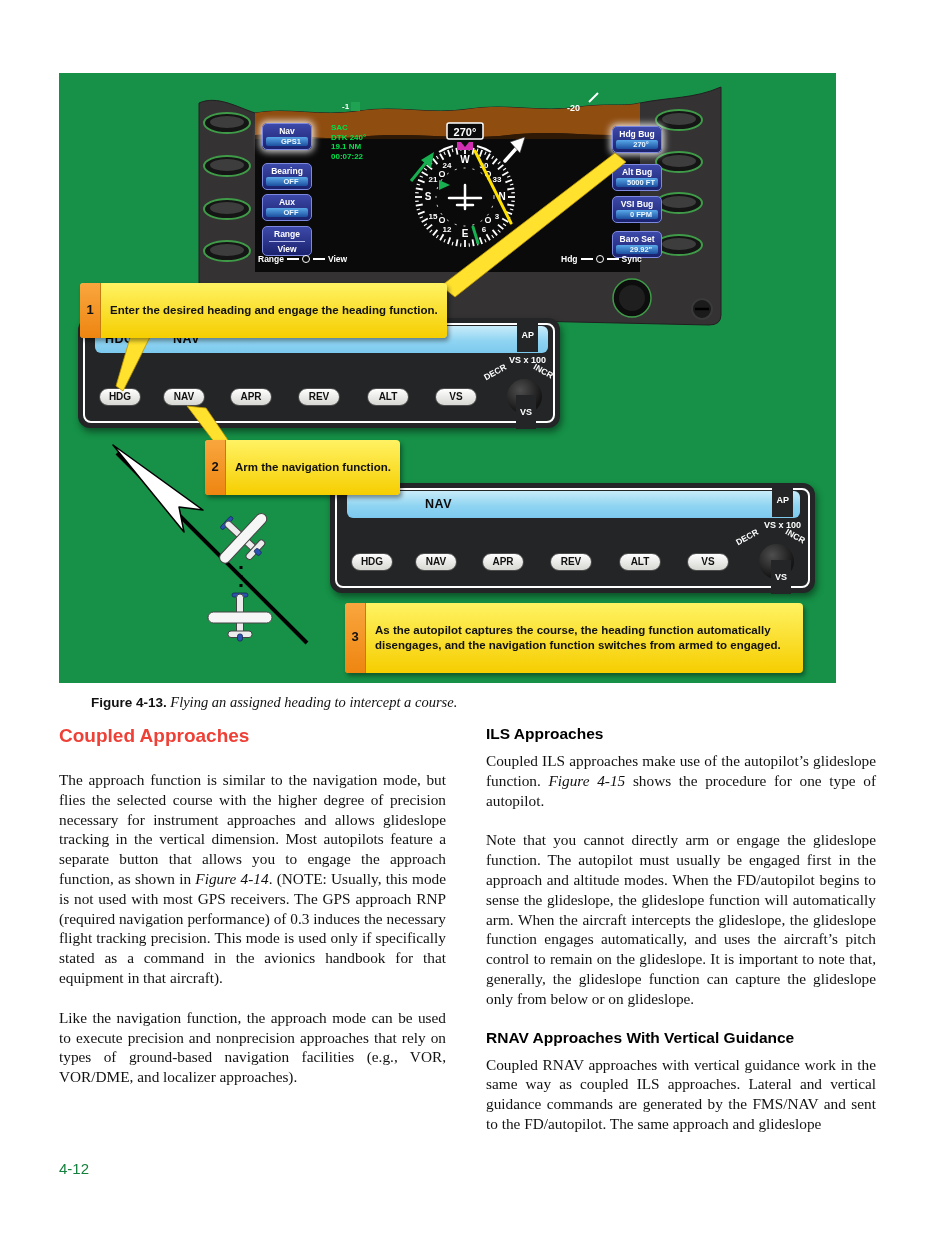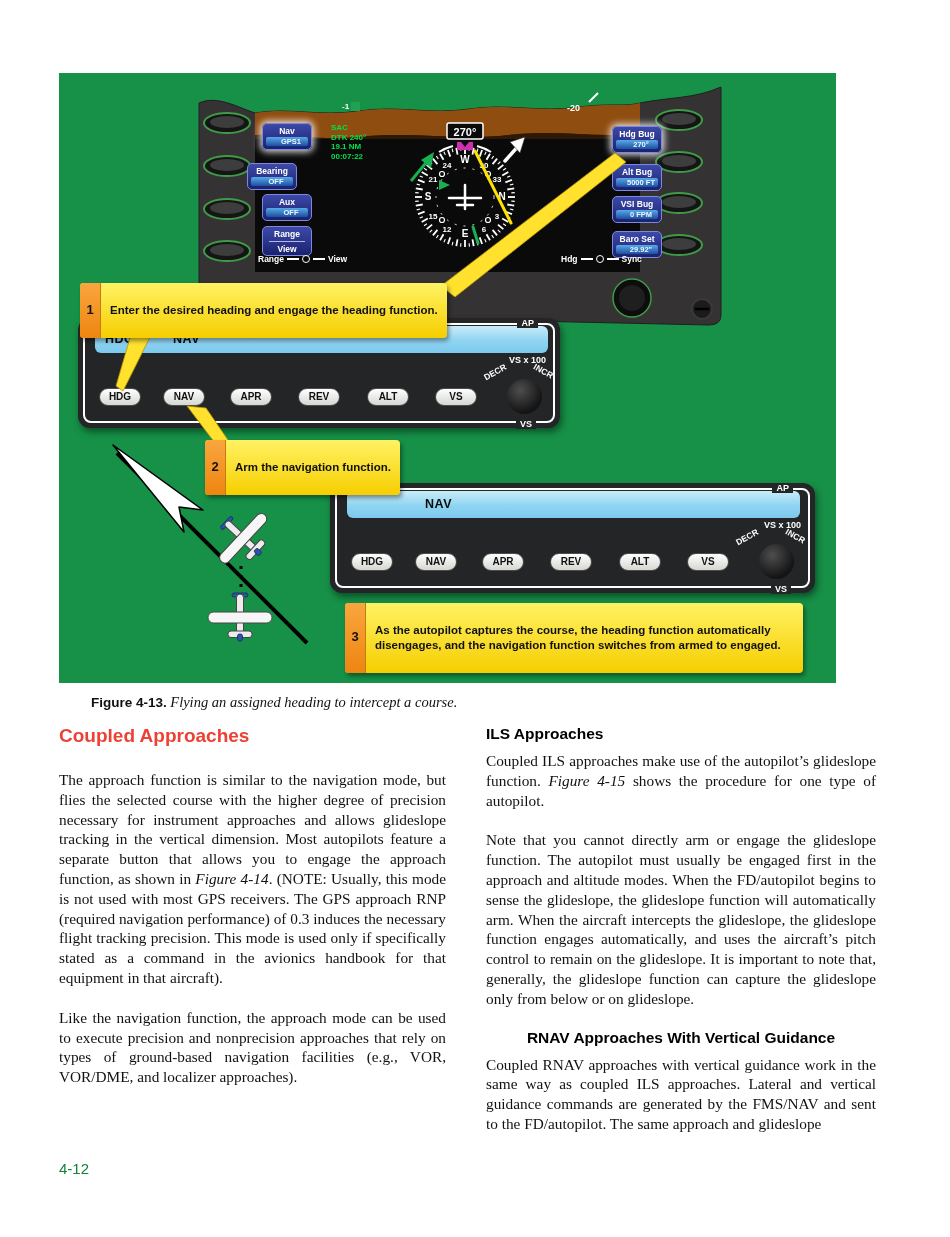--- a/index.html
+++ b/index.html
@@ -25,21 +25,21 @@
   .kdot{width:8px;height:8px;border:1.5px solid #fff;border-radius:50%;background:#0a0a0a;box-sizing:border-box;}
   .attmark{position:absolute;z-index:2;display:flex;align-items:center;gap:2px;
         color:#fff;font:bold 8px "Liberation Sans",sans-serif;}
   .greenbox{width:9px;height:9px;background:#1fa353;}
   .pitchlabel{position:absolute;z-index:2;color:#fff;font:bold 9px "Liberation Sans",sans-serif;}
   
   .appanel{position:absolute;z-index:3;background:#232526;border-radius:12px;
         box-shadow:2px 4px 7px rgba(0,0,0,.45);}
   .ap-inner{position:absolute;inset:5px;border:2px solid #fff;border-radius:8px;}
   .aplabel{position:absolute;color:#fff;font:bold 9px "Liberation Sans",sans-serif;
-        background:#232526;padding:0 4px;z-index:2;}
+        background:#232526;padding:12px 4px;z-index:2;}
   .ap-top{top:0px;right:22px;}
   .ap-bottom{bottom:-1px;right:24px;}
   .apdisplay{position:absolute;left:17px;top:8px;width:453px;height:27px;border-radius:6px;
         background:linear-gradient(#c9ecf9 0%,#8fd4f2 55%,#7cc9ee 100%);}
   .apdisplay .mode{position:absolute;top:6px;color:#0c0c0c;font:bold 12.5px "Liberation Sans",sans-serif;letter-spacing:.5px;}
   .vsscale{position:absolute;top:37px;right:14px;color:#fff;font:bold 9px "Liberation Sans",sans-serif;}
   .apbtn{position:absolute;top:70px;width:42px;height:18px;border-radius:9px;
         background:linear-gradient(#ffffff,#d6d6d2);border:1.5px solid #4c4c4c;
         font:bold 10px/15px "Liberation Sans",sans-serif;color:#111;text-align:center;box-sizing:border-box;}
   .apknob{position:absolute;left:429px;top:61px;width:35px;height:35px;border-radius:50%;
@@ -59,21 +59,21 @@
   .callout.wrap{white-space:normal;}
   
   .caption{position:absolute;left:59px;top:694px;width:700px;font-size:14px;padding-left:32px;}
   .caption .cb{font:bold 13.5px "Liberation Sans",sans-serif;}
   .caption .ci{font-style:italic;font-family:"Liberation Serif",serif;font-size:14.5px;}
   .col{position:absolute;top:725px;}
   .col-left{left:59px;width:387px;}
   .col-right{left:486px;width:390px;}
   .redhead{margin:0 0 23px 0;font:bold 19px "Liberation Sans",sans-serif;color:#ee4036;}
   .subhead{margin:0 0 8px 0;font:bold 15.5px "Liberation Sans",sans-serif;color:#000;}
-  .subhead.h2{margin-top:3px;text-align:center;}
+  .subhead.h2{margin-top:3px;}
   .col p{margin:0 0 20px 0;font-size:15.3px;line-height:19.8px;text-align:justify;}
   .col p .em{font-style:italic;}
   .pagenum{position:absolute;left:59px;top:1160px;font:15px "Liberation Sans",sans-serif;color:#15803d;text-align:right;}
   .cl{fill:#fff;font:bold 8px "Liberation Sans",sans-serif;text-anchor:middle;}
   .cl.big{font-size:10px;}
   .hdgtxt{fill:#fff;font:bold 11px "Liberation Sans",sans-serif;text-anchor:middle;}
 </style>
 </head>
 <body>
 
@@ -264,21 +264,21 @@
         <line x1="182" y1="493" x2="182" y2="519" stroke="#000" stroke-width="3" stroke-dasharray="3,6"></line>
         <use href="#plane" transform="translate(186,467) rotate(-47)"></use>
         <use href="#plane" transform="translate(181,547)"></use>
       </g>
     </svg>
 
     <div class="skey glow" style="left:203px;top:50px">
       <div class="sklabel">Nav</div>
       <div class="skval">GPS1</div>
     </div>
-    <div class="skey" style="left:188px;top:90px">
+    <div class="skey" style="left:203px;top:90px">
       <div class="sklabel">Bearing</div>
       <div class="skval">OFF</div>
     </div>
     <div class="skey" style="left:203px;top:121px">
       <div class="sklabel">Aux</div>
       <div class="skval">OFF</div>
     </div>
     <div class="skey dual" style="left:203px;top:153px;height:30px">
       <div class="sklabel">Range</div>
       <div class="skdiv"></div>

